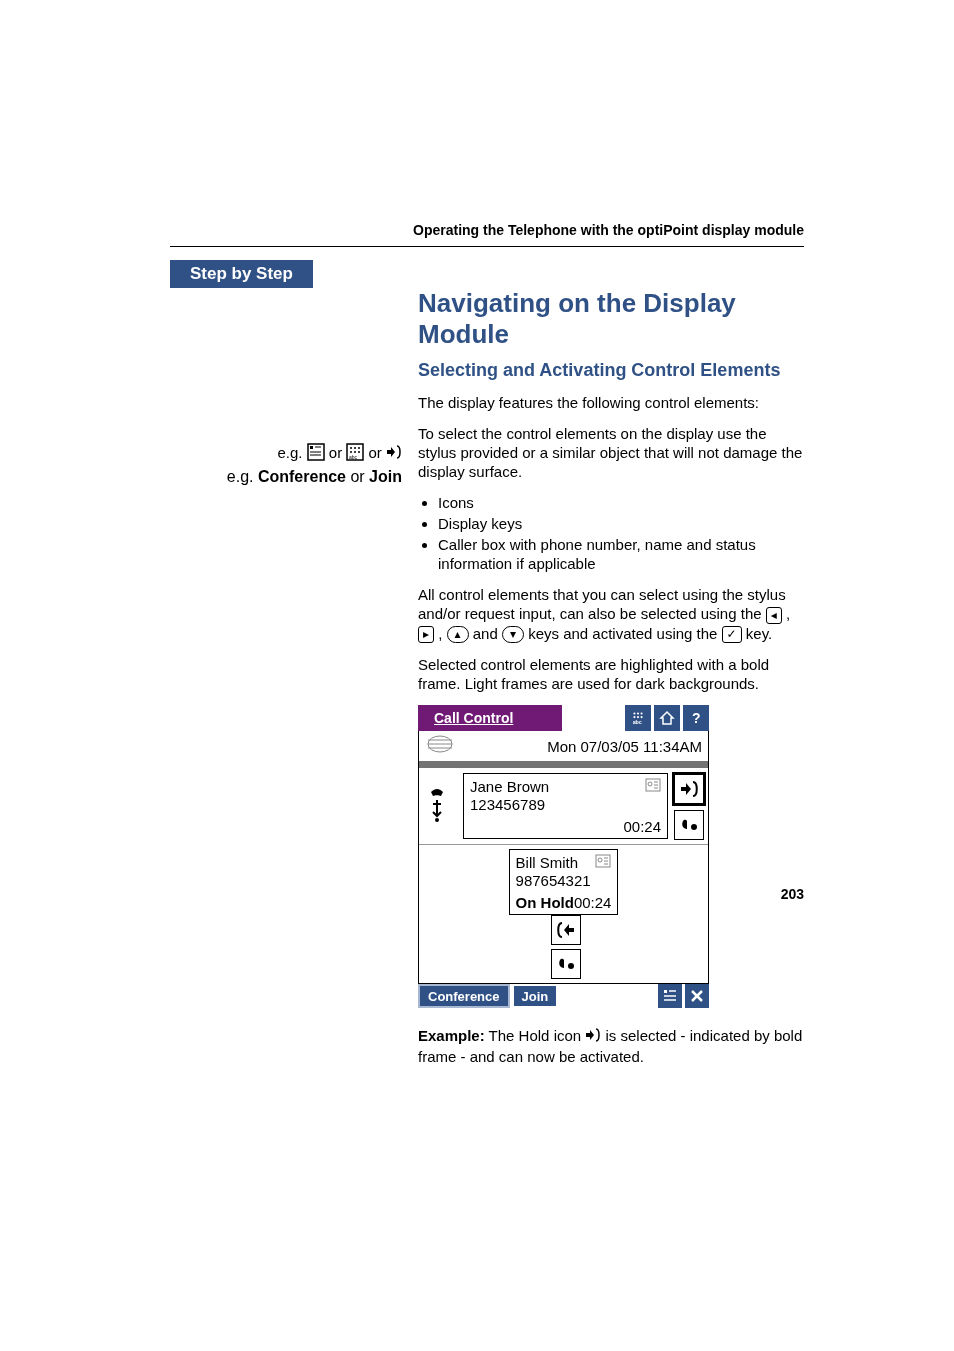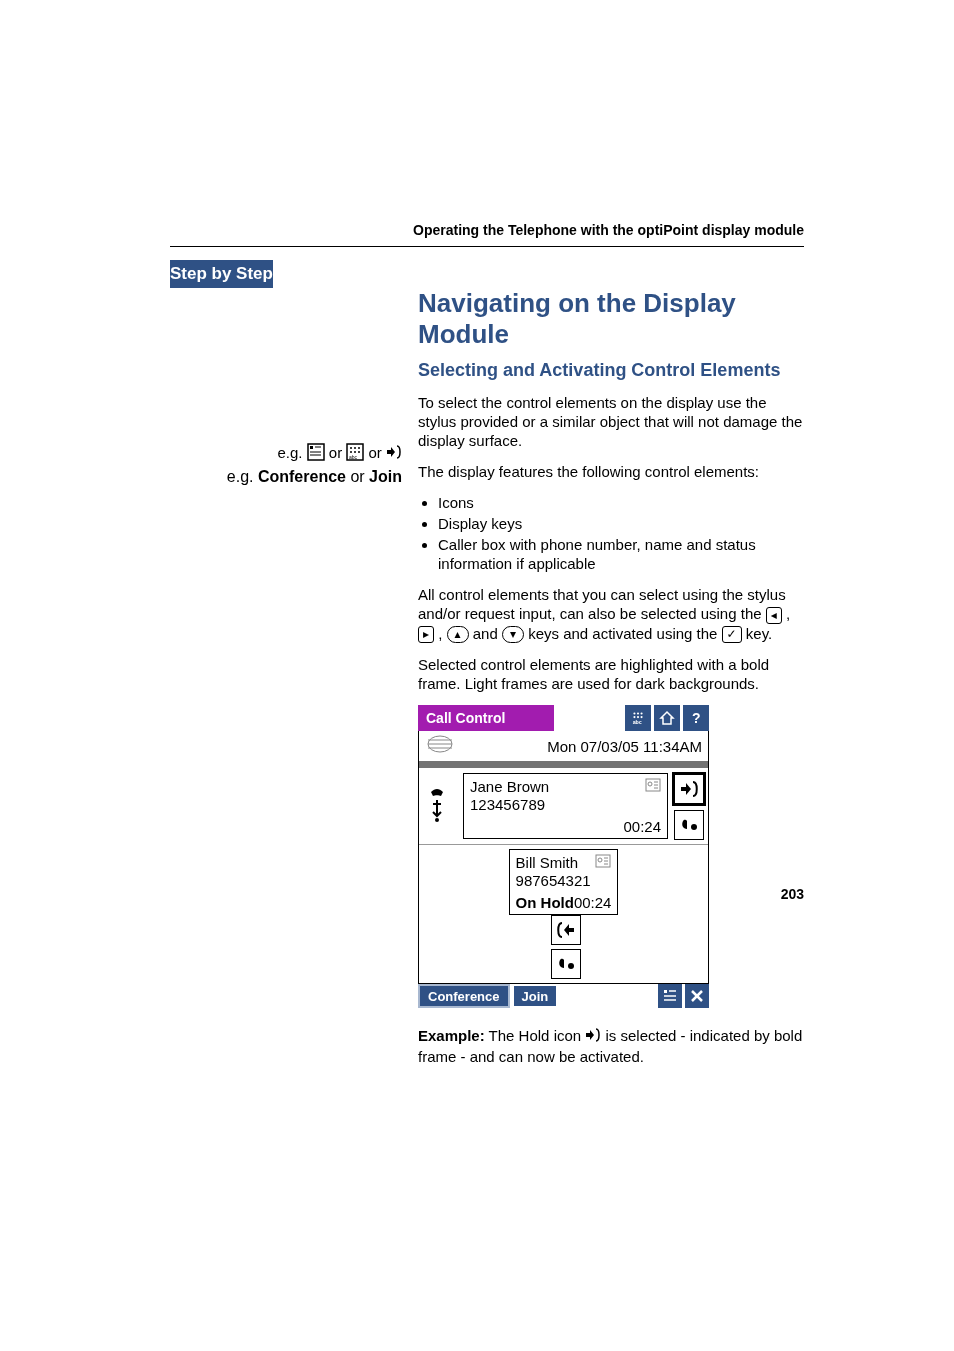--- a/index.html
+++ b/index.html
@@ -39,21 +39,21 @@
     position: absolute;
     top: 260px;
     left: 170px;
     width: 232px;
   }
   .step-label {
     background: #2f5185;
     color: #fff;
     font-weight: bold;
     font-size: 17px;
-    padding: 4px 0;
+    padding: 4px 20px;
     display: inline-block;
   }
   .eg-line1 {
     position: absolute;
     top: 443px;
     left: 170px;
     width: 232px;
     text-align: right;
     font-size: 15px;
     line-height: 20px;
@@ -107,25 +107,26 @@
   }
   .pd-header {
     display: flex;
     align-items: stretch;
     height: 26px;
     font-size: 14px;
     font-weight: bold;
     color: #fff;
   }
   .pd-header-left {
-    background: #a21caf;
+    background: #701a75;
     flex: 0 0 128px;
     display: flex;
     align-items: center;
-    padding-left: 8px;
+    padding-left: 16px;
+    text-decoration: underline;
   }
   .pd-header-gap {
     flex: 1;
   }
   .pd-header-icon {
     width: 26px;
     background: #2f5185;
     margin-left: 3px;
     display: flex;
     align-items: center;
@@ -292,22 +293,22 @@
   <div class="eg-line2">
     <span>e.g.</span>
     <b>Conference</b>
     <span>or</span>
     <b>Join</b>
   </div>
 
   <div class="main">
     <h1 class="title">Navigating on the Display Module</h1>
     <h2 class="subtitle">Selecting and Activating Control Elements</h2>
+    <p class="body">The display features the following control elements:</p>
     <p class="body">To select the control elements on the display use the stylus provided or a similar object that will not damage the display surface.</p>
-    <p class="body">The display features the following control elements:</p>
     <ul class="body">
       <li>Icons</li>
       <li>Display keys</li>
       <li>Caller box with phone number, name and status information if applicable</li>
     </ul>
     <p class="body">
       <span>All control elements that you can select using the stylus and/or request input, can also be selected using the </span><span class="inline-key">◂</span><span> , </span><span class="inline-key">▸</span><span> , </span><span class="inline-key oval">▴</span><span> and </span><span class="inline-key oval">▾</span><span> keys and activated using the </span><span class="inline-key">✓</span><span> key.</span>
     </p>
     <p class="body">Selected control elements are highlighted with a bold frame. Light frames are used for dark backgrounds.</p>
 

